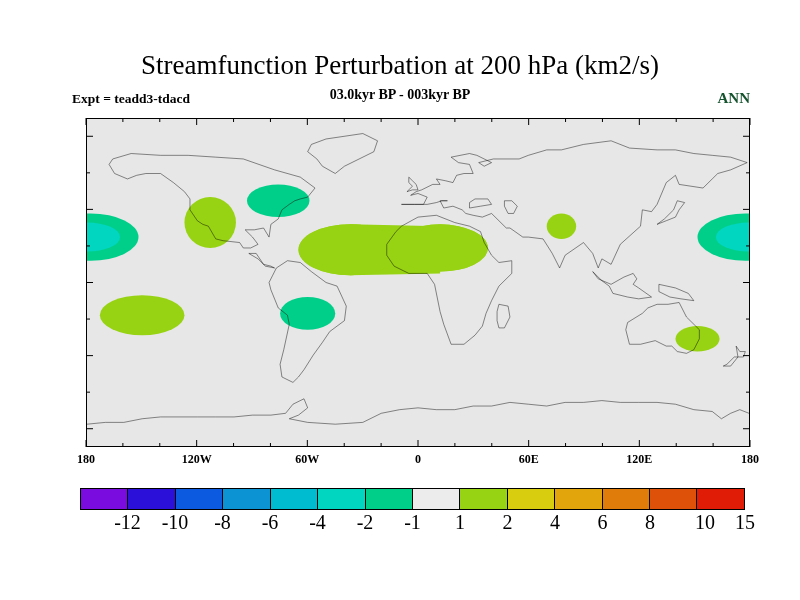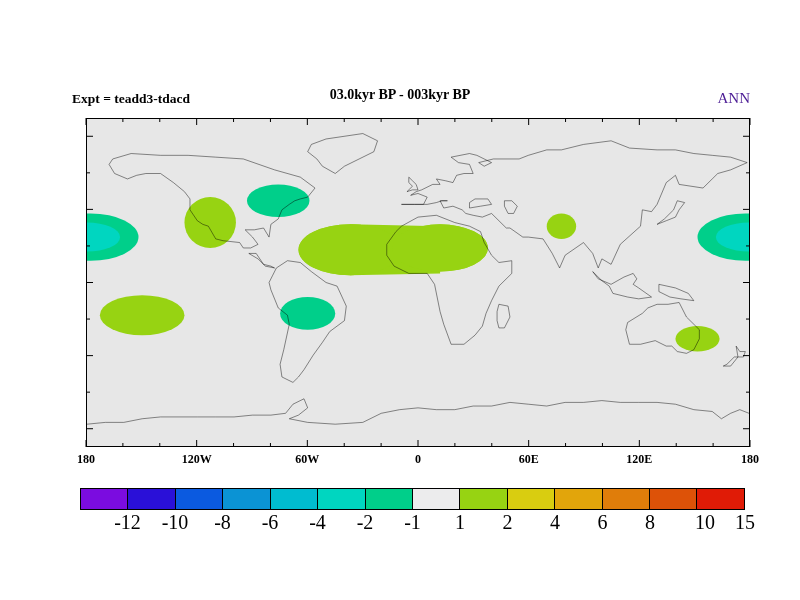--- a/index.html
+++ b/index.html
@@ -17,21 +17,21 @@
   .sub-left{
     position:absolute;left:72px;top:91px;
     font-size:13.5px;font-weight:bold;color:#000;white-space:nowrap;
   }
   .sub-mid{
     position:absolute;left:0;width:800px;text-align:center;top:87px;
     font-size:14px;font-weight:bold;color:#000;white-space:nowrap;
   }
   .sub-right{
     position:absolute;right:50px;top:90px;
-    font-size:15px;font-weight:normal;color:#4c1d95;white-space:nowrap;
+    font-size:15px;font-weight:bold;color:#14532d;white-space:nowrap;
   }
 
   .plotbox{
     position:absolute;left:86px;top:118px;width:664px;height:329px;
     background:#e7e7e7;border:1px solid #000;box-sizing:border-box;
   }
   .plotclip{position:absolute;left:0;top:0;width:100%;height:100%;overflow:hidden;}
   .xlab{
     position:absolute;font-size:12px;font-weight:bold;color:#000;
     white-space:nowrap;transform:translateX(-50%);top:452px;
@@ -45,20 +45,21 @@
   .cblabels span{
     position:absolute;top:0;font-size:20px;color:#000;
     transform:translateX(-50%);white-space:nowrap;
   }
 </style>
 </head>
 <body>
 
 <div id="fig">
 
+  <div class="ttl">Streamfunction Perturbation at 200 hPa (km2/s)</div>
   <div class="sub-left">Expt = teadd3-tdacd</div>
   <div class="sub-mid">03.0kyr BP - 003kyr BP</div>
   <div class="sub-right">ANN</div>
 
   <div class="plotbox">
     <div class="plotclip">
       <svg id="mapsvg" width="662" height="327" viewBox="-180 -90 360 180" preserveAspectRatio="none">
           <polygon points="-37,-32 12,-31 12,-5 -37,-4" fill="#97d312"></polygon>
           <ellipse cx="-178" cy="-25" rx="26" ry="13" fill="#00cf8a"></ellipse>
           <ellipse cx="-180" cy="-25" rx="18" ry="8" fill="#00d6c0"></ellipse>

